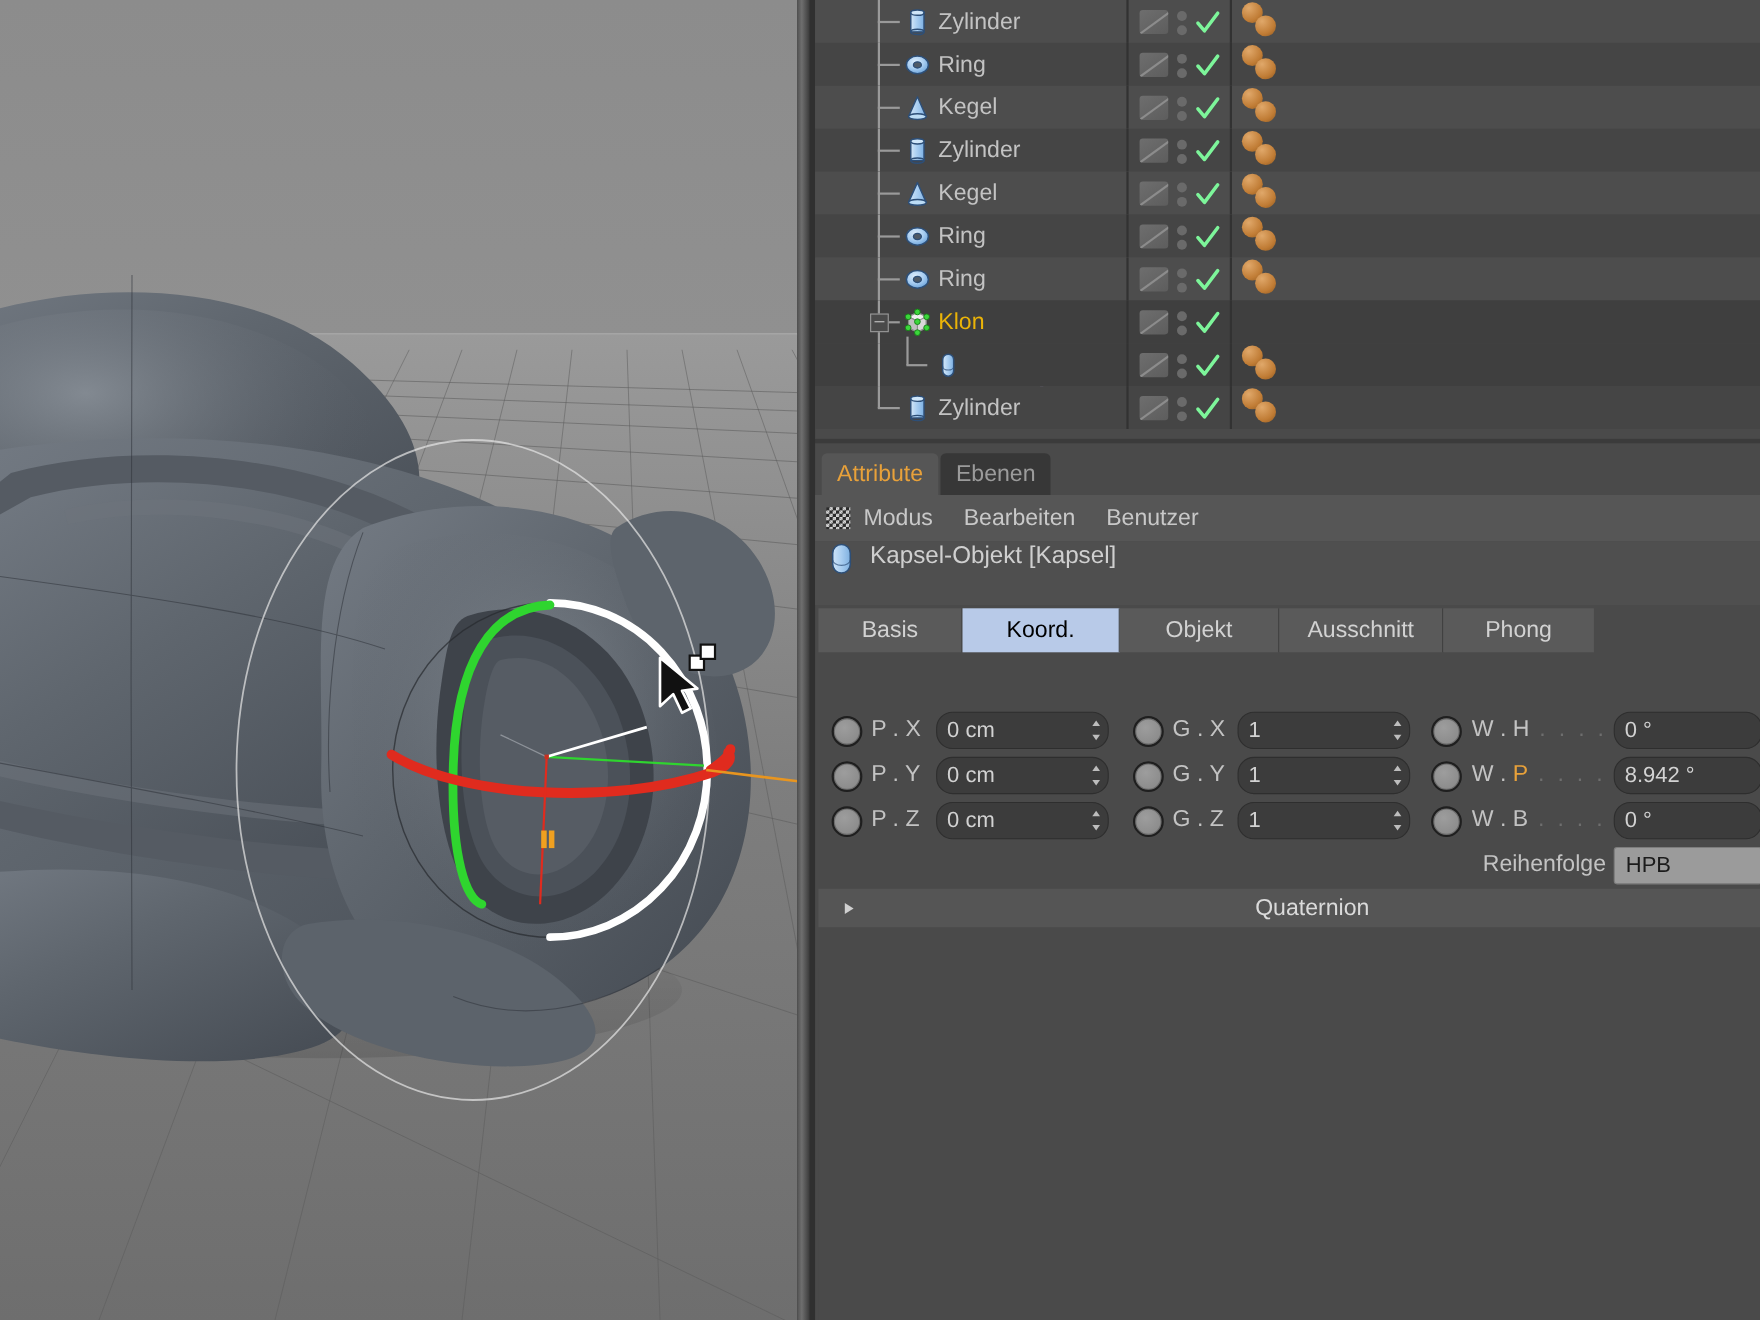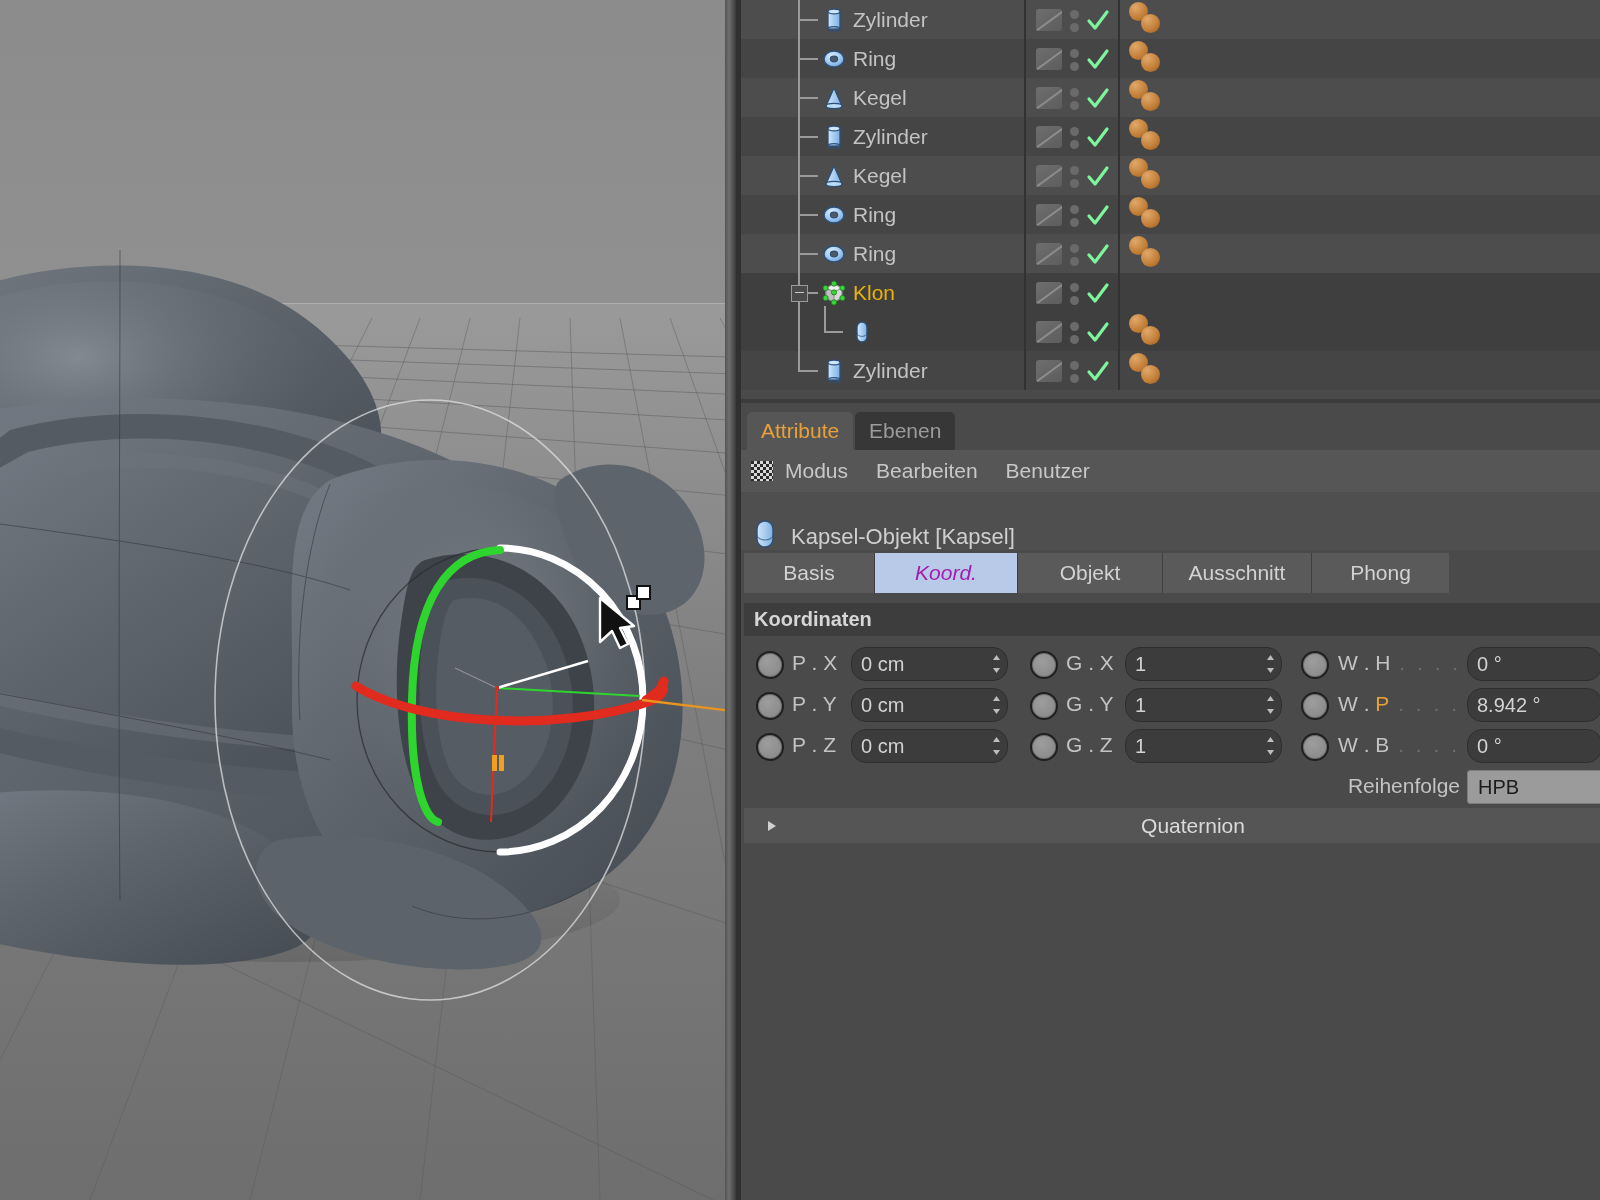--- a/index.html
+++ b/index.html
@@ -56,28 +56,28 @@
   .amtab.active{background:#565656;color:#e8a13a;left:6px;}
   .amtab.inactive{background:#373737;color:#9b9b9b;left:114px;}
   #ammenu{position:absolute;left:0;top:47px;width:859px;height:42px;background:#565656;display:flex;align-items:center;}
   .grip{width:22px;height:20px;margin-left:10px;margin-right:12px;
     background-image:
       linear-gradient(45deg,#d8d8d8 25%,transparent 25%,transparent 75%,#d8d8d8 75%),
       linear-gradient(45deg,#d8d8d8 25%,#2b2b2b 25%,#2b2b2b 75%,#d8d8d8 75%);
     background-size:6px 6px;background-position:0 0,3px 3px;}
   .ammenuitem{font-size:21px;color:#c8c8c8;margin-right:28px;}
 
-  #amhead{position:absolute;left:0;top:89px;width:859px;height:58px;background:#4f4f4f;display:flex;align-items:flex-end;}
+  #amhead{position:absolute;left:0;top:89px;width:859px;height:58px;background:#4f4f4f;display:flex;align-items:flex-start;}
   #amheadicon{width:24px;height:32px;margin-left:12px;margin-right:14px;}
   #amheadtxt{font-size:22px;color:#cfcfcf;}
 
   #amsubtabs{position:absolute;left:3px;top:150px;height:40px;display:flex;}
   .subtab{height:40px;line-height:40px;font-size:21px;color:#d2d2d2;background:#5a5a5a;
      padding:0 10px;text-align:center;border-right:1px solid #3f3f3f;}
-  .subtab.active{background:#b8cae8;color:#a21caf;font-style:italic;}
+  .subtab.active{background:#b8cae8;color:#000000;}
 
   #koordhead{position:absolute;left:3px;top:200px;width:856px;height:33px;background:#3d3d3d;}
   #koordhead span{font-size:20px;color:#d6d6d6;font-weight:bold;line-height:33px;margin-left:10px;}
 
   .fieldrow{position:absolute;left:0;height:40px;}
   .radio{position:absolute;width:24px;height:24px;border-radius:50%;top:8px;
      background:radial-gradient(circle at 40% 35%,#9d9d9d,#858585);border:2px solid #1f1f1f;box-shadow:inset 0 0 0 1px #6d6d6d;}
   .flabel{position:absolute;top:0;height:40px;line-height:40px;font-size:21px;color:#c3c3c3;white-space:nowrap;}
   .flabel .hl{color:#e8a13a;}
   .fbox{position:absolute;top:4px;height:32px;background:#3c3c3c;border:1px solid #2e2e2e;border-radius:15px;}
@@ -600,23 +600,20 @@
     </div>
 
     <div id="amsubtabs">
       <div class="subtab" style="width:110px">Basis</div>
       <div class="subtab active" style="width:122px">Koord.</div>
       <div class="subtab" style="width:124px">Objekt</div>
       <div class="subtab" style="width:128px">Ausschnitt</div>
       <div class="subtab" style="width:117px;border-right:none">Phong</div>
     </div>
 
-    <div id="koordhead">
-      <span>Koordinaten</span>
-    </div>
 
     <div id="fieldarea">
         <div class="fieldrow" style="top: 240px; width: 856px; left: 3px;">
           <div class="radio" style="left:12px;top:8px"></div>
           <div class="flabel" style="left:48px">P . X</div>
           <div class="fbox" style="left:107px;width:155px"><span>0 cm</span><div class="spin"><svg viewBox="0 0 11 20">
                 <path d="M5.5 1 L9 6 L2 6 Z" fill="#bdbdbd"></path>
                 <path d="M5.5 19 L9 14 L2 14 Z" fill="#bdbdbd"></path>
               </svg></div></div>
           <div class="radio" style="left:286px;top:8px"></div>

